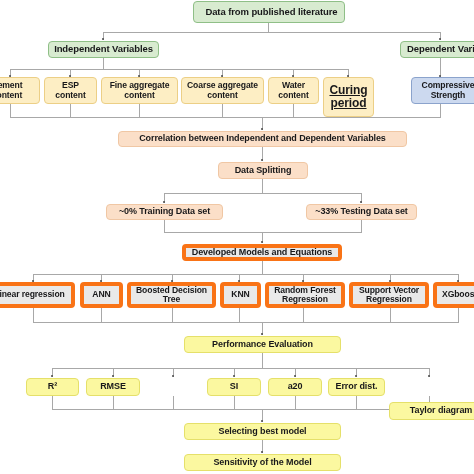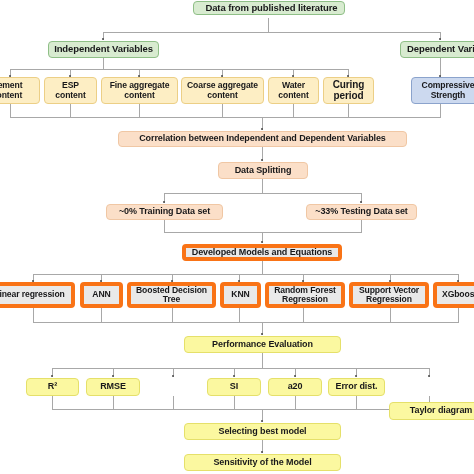--- a/index.html
+++ b/index.html
@@ -37,21 +37,21 @@
   .ln{position:absolute;background:#a8a8a8;z-index:1;}
   .v{width:1px;}
   .h{height:1px;}
   .dot{position:absolute;width:2px;height:2px;background:#4a4a4a;z-index:2;border-radius:50%;}
 </style>
 </head>
 <body>
 
 <div id="flow">
 
-  <div class="node green" style="left:193px;top:1px;width:152px;height:14px;font-size:9.5px;padding-left:8px;">Data from published literature</div>
+  <div class="node green" style="left:193px;top:1px;width:152px;height:22px;font-size:9.5px;padding-left:8px;">Data from published literature</div>
 
   <div class="ln v" style="left:268px;top:18px;width:1px;height:14px;"></div>
 
   <div class="ln h" style="left:103px;top:32px;width:337px;height:1px;"></div>
   <div class="ln v" style="left:103px;top:32px;width:1px;height:8px;"></div>
   <div class="ln v" style="left:440px;top:32px;width:1px;height:8px;"></div>
   <div class="dot" style="left:102px;top:38px;"></div>
   <div class="dot" style="left:439px;top:38px;"></div>
 
   <div class="node green" style="left:48px;top:41px;width:111px;height:17px;font-size:9.5px;">Independent Variables</div>
@@ -79,21 +79,21 @@
   <div class="node cream" style="left:-26px;top:77px;width:66px;height:27px;font-size:8.6px;">Cement
 content</div>
   <div class="node cream" style="left:44px;top:77px;width:53px;height:27px;font-size:8.6px;">ESP
 content</div>
   <div class="node cream" style="left:101px;top:77px;width:77px;height:27px;font-size:8.6px;">Fine aggregate
 content</div>
   <div class="node cream" style="left:181px;top:77px;width:83px;height:27px;font-size:8.6px;">Coarse aggregate
 content</div>
   <div class="node cream" style="left:268px;top:77px;width:51px;height:27px;font-size:8.6px;">Water
 content</div>
-  <div class="node cream" style="left:323px;top:77px;width:51px;height:27px;font-size:10px;">Curing
+  <div class="node cream" style="left:323px;top:77px;width:51px;height:40px;font-size:12px;text-decoration:underline;">Curing
 period</div>
 
   <div class="node blue" style="left:411px;top:77px;width:74px;height:27px;font-size:8.6px;">Compressive
 Strength</div>
 
   <div class="ln v" style="left:10px;top:104px;width:1px;height:13px;"></div>
   <div class="ln v" style="left:70px;top:104px;width:1px;height:13px;"></div>
   <div class="ln v" style="left:139px;top:104px;width:1px;height:13px;"></div>
   <div class="ln v" style="left:222px;top:104px;width:1px;height:13px;"></div>
   <div class="ln v" style="left:293px;top:104px;width:1px;height:13px;"></div>

